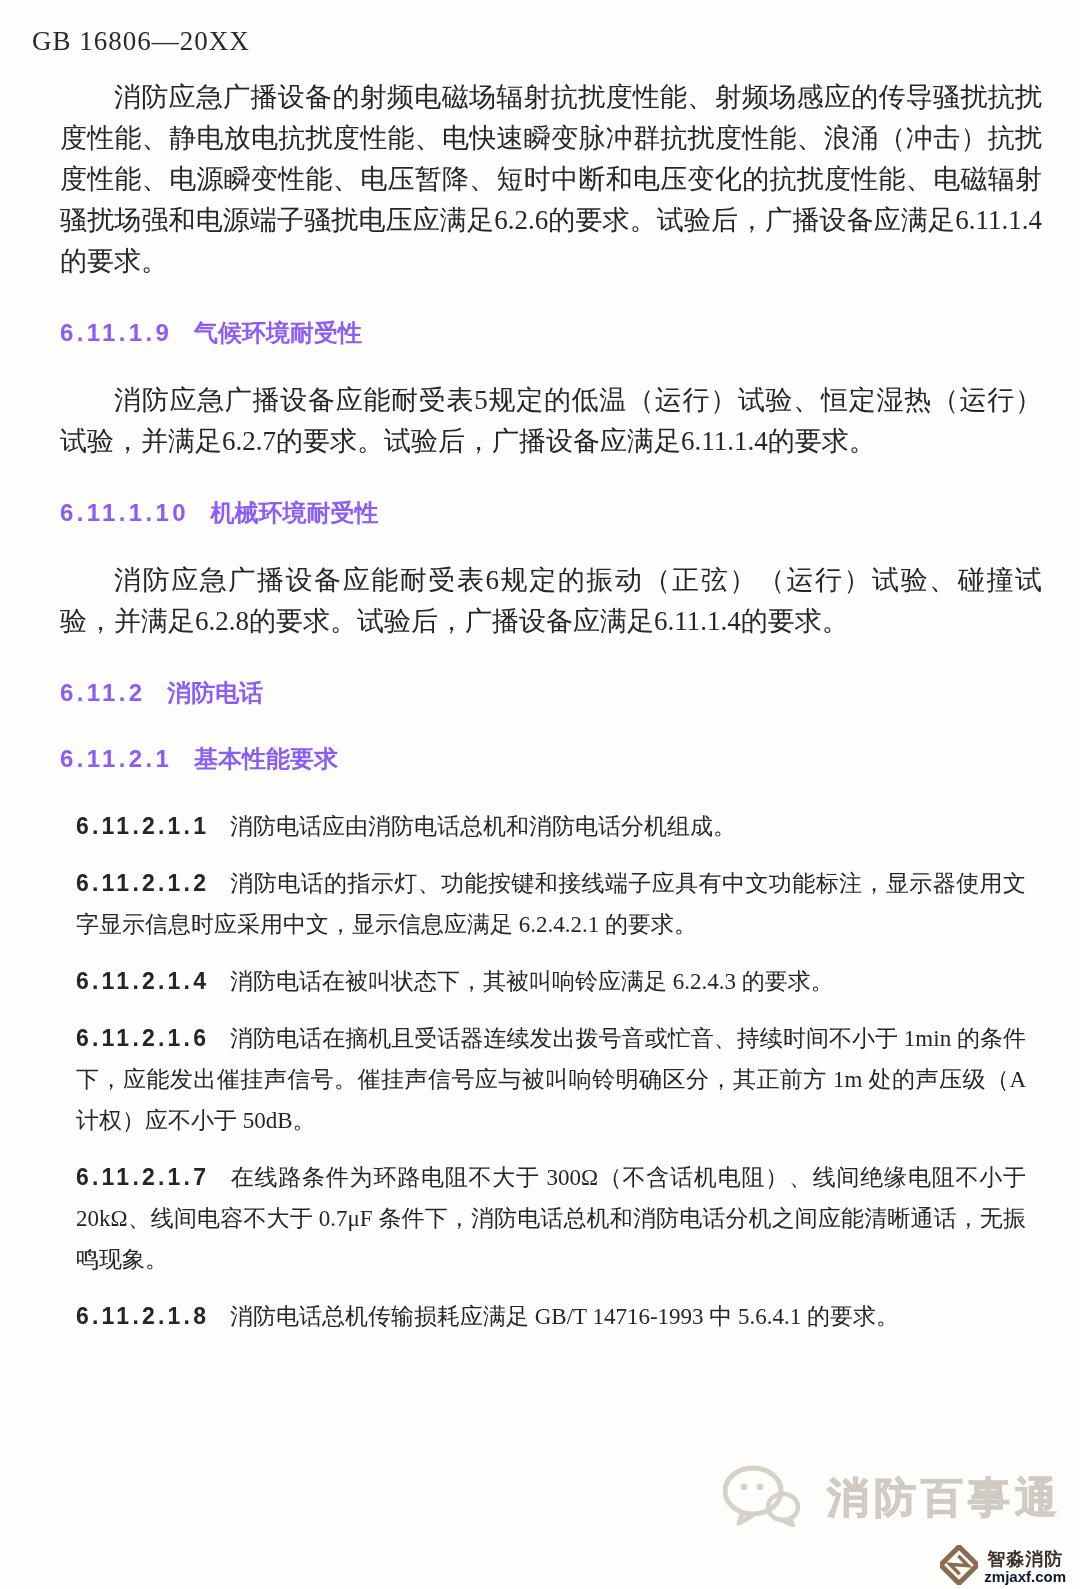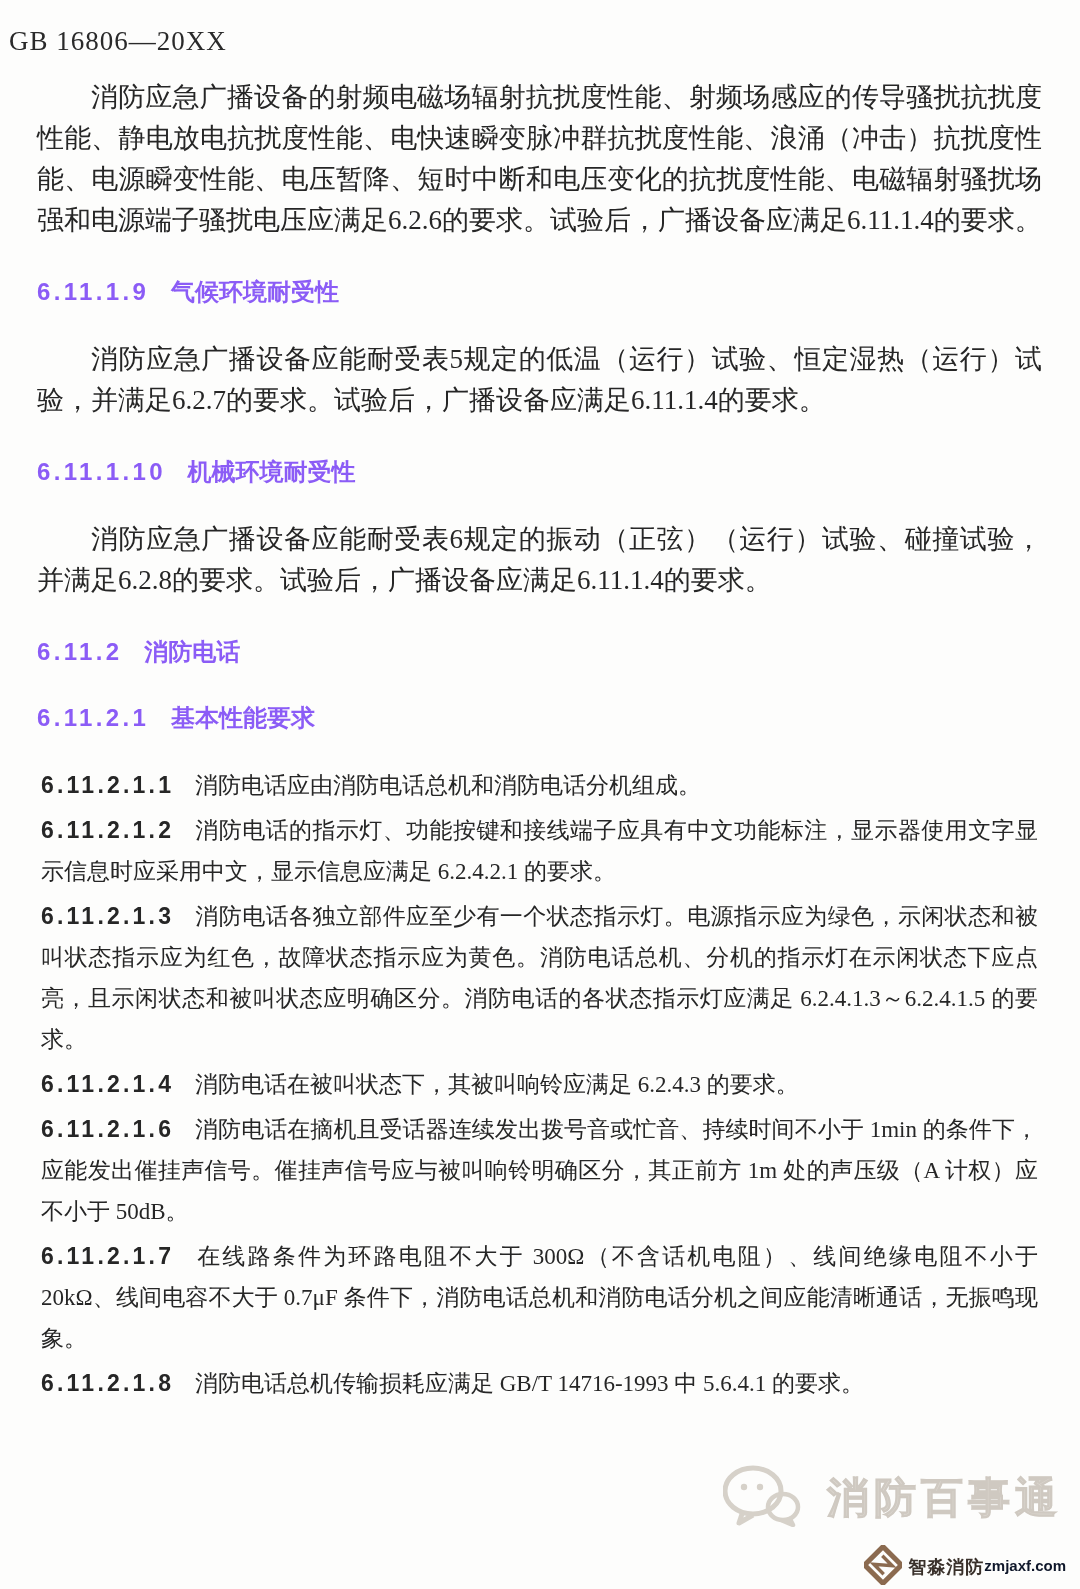--- a/index.html
+++ b/index.html
@@ -10,21 +10,21 @@
   .page {
     position: relative;
     width: 1080px;
     height: 1589px;
     margin: 0 auto;
     background: #fdfdfc;
     color: #262626;
     font-family: "Liberation Serif", "DejaVu Serif", serif;
     overflow: hidden;
     box-sizing: border-box;
-    padding: 22px 38px 0 37px;
+    padding: 22px 38px 0 60px;
   }
   .doc-header {
     font-size: 27px;
     letter-spacing: 1px;
     color: #2a2a2a;
     margin: 4px 0 20px -28px;
   }
   .para {
     font-size: 27px;
     line-height: 41px;
@@ -45,21 +45,21 @@
     font-family: "Liberation Sans", "DejaVu Sans", sans-serif;
     font-weight: bold;
     letter-spacing: 0.14em;
     margin-right: 0.9em;
     white-space: nowrap;
   }
   .clause {
     font-size: 23px;
     line-height: 41px;
     text-align: justify;
-    margin: 4px;
+    margin: 16px;
   }
   .clause .num { font-weight: 600; }
 
   
   .wm-brand {
     position: absolute;
     right: 18px;
     bottom: 58px;
     display: flex;
     align-items: center;
@@ -78,22 +78,23 @@
   .wm-footer {
     position: absolute;
     right: 14px;
     bottom: 0px;
     display: flex;
     align-items: center;
     gap: 6px;
   }
   .wm-footer .wm-lines {
     display: flex;
-    flex-direction: row;
+    flex-direction: column;
     line-height: 1.05;
+    align-items: center;
   }
   .wm-footer .wm-cn {
     font-family: "Liberation Sans", "DejaVu Sans", sans-serif;
     font-size: 18px;
     font-weight: bold;
     color: #39302a;
     letter-spacing: 1px;
   }
   .wm-footer .wm-url {
     font-family: "Liberation Sans", "DejaVu Sans", sans-serif;
@@ -131,23 +132,20 @@
     <span class="num">6.11.2.1</span><span>基本性能要求</span>
   </div>
 
   <p class="clause">
     <span class="num">6.11.2.1.1</span><span>消防电话应由消防电话总机和消防电话分机组成。</span>
   </p>
   <p class="clause">
     <span class="num">6.11.2.1.2</span><span>消防电话的指示灯、功能按键和接线端子应具有中文功能标注，显示器使用文字显示信息时应采用中文，显示信息应满足 6.2.4.2.1 的要求。</span>
   </p>
   <p class="clause">
-    <span class="num">6.11.2.1.3</span><span>消防电话各独立部件应至少有一个状态指示灯。电源指示应为绿色，示闲状态和被叫状态指示应为红色，故障状态指示应为黄色。消防电话总机、分机的指示灯在示闲状态下应点亮，且示闲状态和被叫状态应明确区分。消防电话的各状态指示灯应满足 6.2.4.1.3～6.2.4.1.5 的要求。</span>
-  </p>
-  <p class="clause">
     <span class="num">6.11.2.1.4</span><span>消防电话在被叫状态下，其被叫响铃应满足 6.2.4.3 的要求。</span>
   </p>
   <p class="clause">
     <span class="num">6.11.2.1.6</span><span>消防电话在摘机且受话器连续发出拨号音或忙音、持续时间不小于 1min 的条件下，应能发出催挂声信号。催挂声信号应与被叫响铃明确区分，其正前方 1m 处的声压级（A 计权）应不小于 50dB。</span>
   </p>
   <p class="clause">
     <span class="num">6.11.2.1.7</span><span>在线路条件为环路电阻不大于 300Ω（不含话机电阻）、线间绝缘电阻不小于 20kΩ、线间电容不大于 0.7μF 条件下，消防电话总机和消防电话分机之间应能清晰通话，无振鸣现象。</span>
   </p>
   <p class="clause">
     <span class="num">6.11.2.1.8</span><span>消防电话总机传输损耗应满足 GB/T 14716-1993 中 5.6.4.1 的要求。</span>

